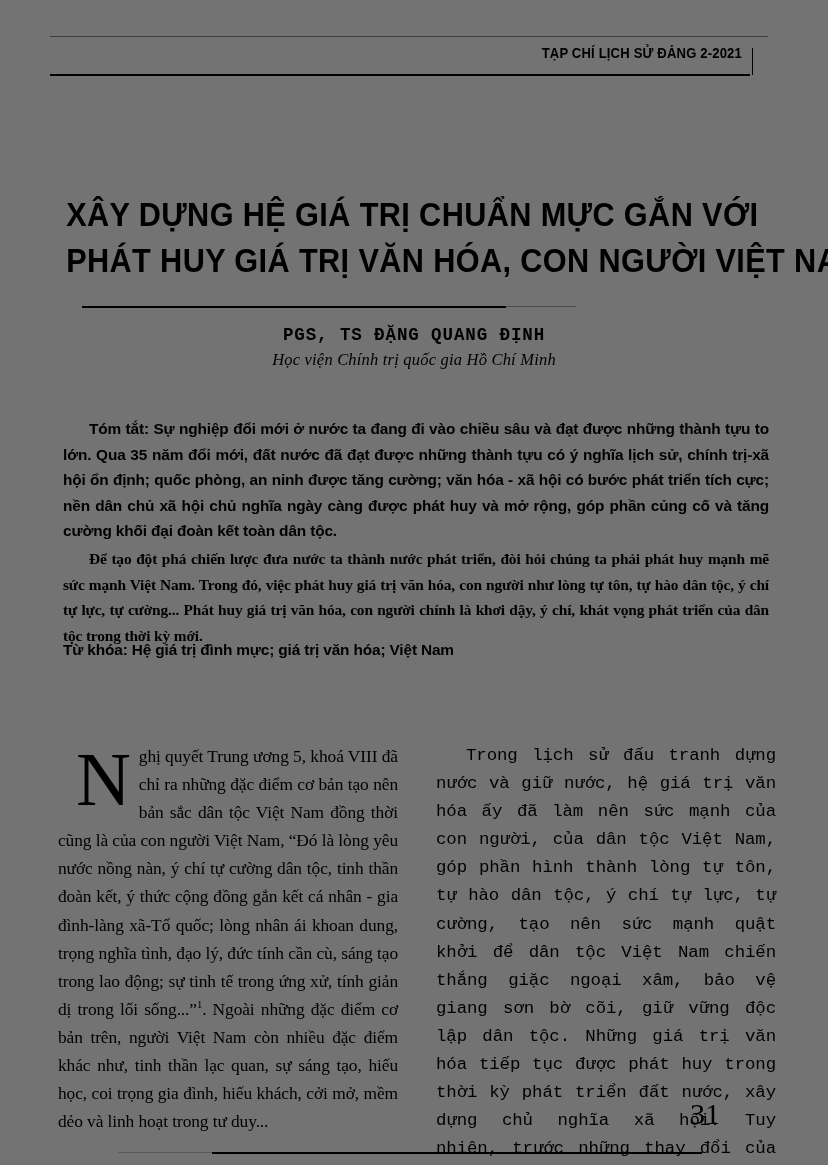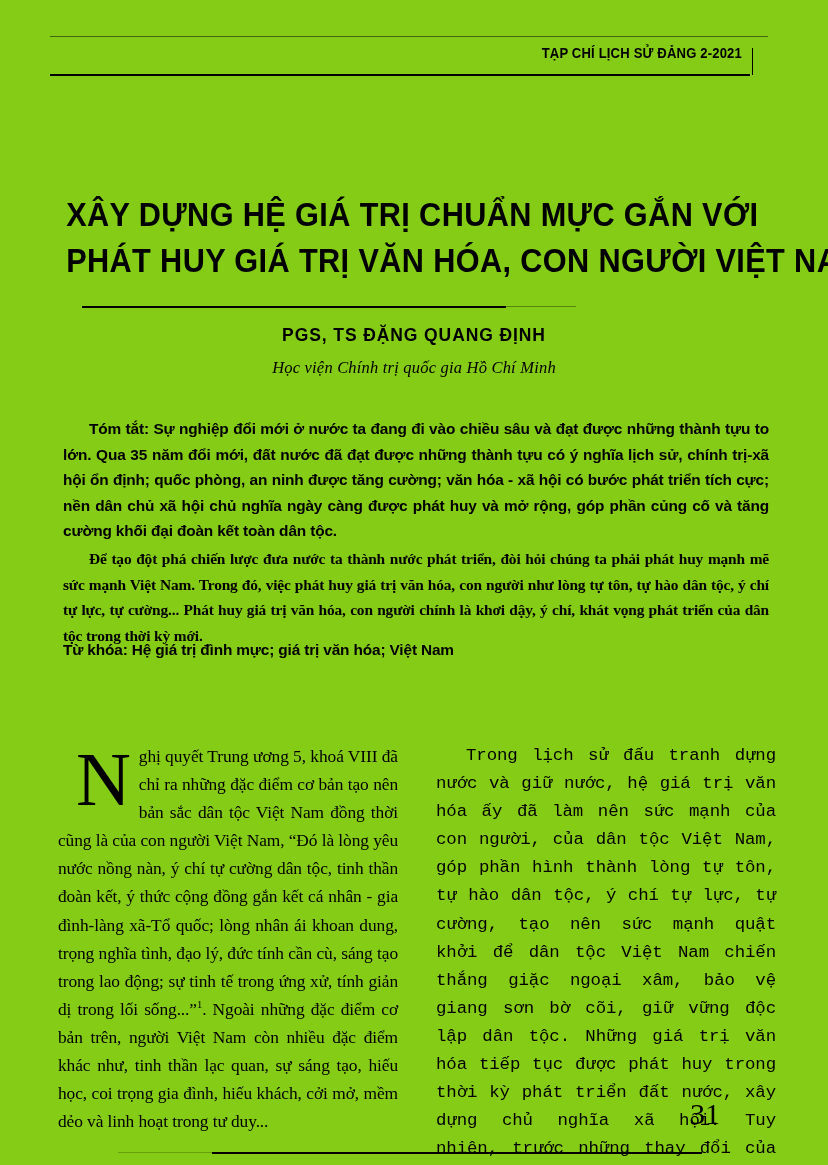--- a/index.html
+++ b/index.html
@@ -9,21 +9,21 @@
   }
   body {
     font-family: "Liberation Serif", "DejaVu Serif", serif;
     color: #000000;
   }
   .page {
     position: relative;
     width: 828px;
     height: 1165px;
     margin: 0 auto;
-    background: #84cc16;
+    background: #737373;
     overflow: hidden;
   }
 
   
   .header {
     position: absolute;
     left: 50px;
     top: 36px;
     width: 740px;
     height: 44px;
@@ -106,32 +106,32 @@
 
   
   .author-block {
     position: absolute;
     left: 40px;
     top: 323px;
     width: 748px;
     text-align: center;
   }
   .author-name {
-    font-family: Liberation Sans, sans-serif;
+    font-family: Liberation Mono, monospace;
     font-weight: 700;
     font-size: 17.5px;
     letter-spacing: 0.9px;
     line-height: 24px;
   }
   .author-affil {
     font-family: "Liberation Serif", "DejaVu Serif", serif;
     font-style: italic;
     font-size: 16.5px;
     line-height: 24px;
-    margin-top: 9px;
+    margin-top: 1px;
     letter-spacing: 0.2px;
   }
 
   
   .abstract {
     position: absolute;
     left: 63px;
     top: 392px;
     width: 706px;
     font-family: "Liberation Sans", "DejaVu Sans", sans-serif;

